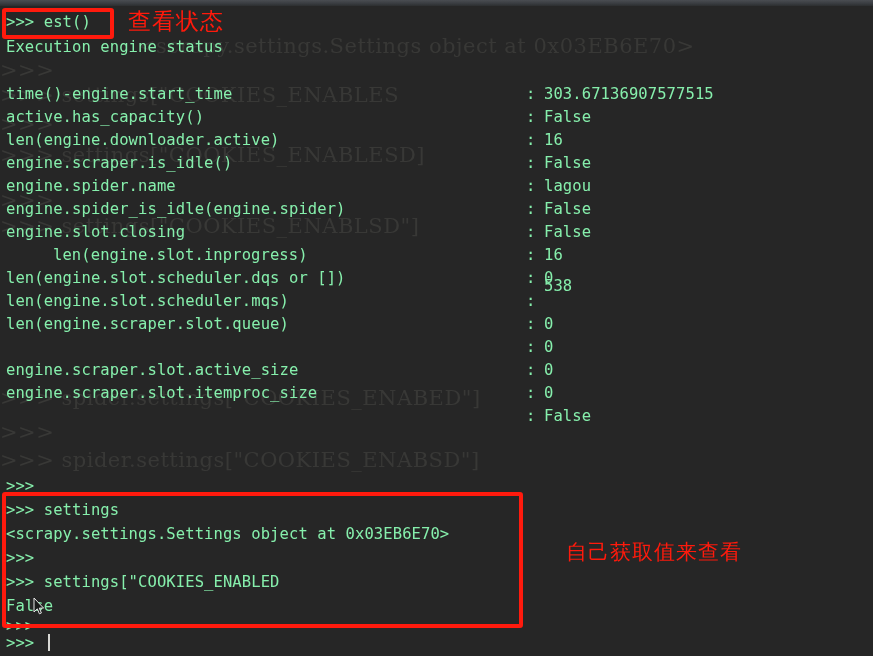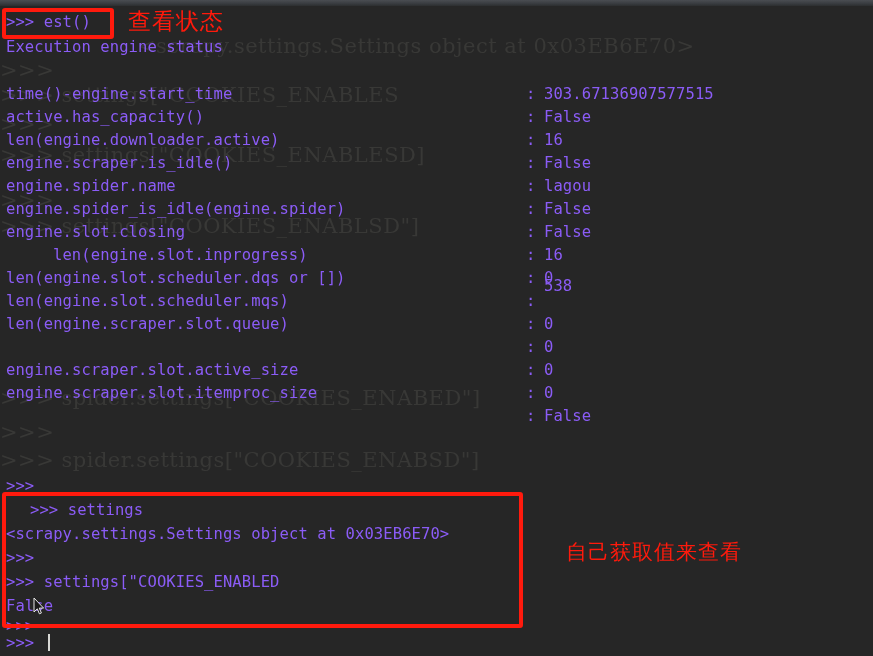--- a/index.html
+++ b/index.html
@@ -46,21 +46,21 @@
   
   .term-layer {
     position: absolute;
     left: 0; top: 0;
     width: 873px; height: 656px;
     z-index: 2;
   }
   .line {
     position: absolute;
     white-space: pre;
-    color: #8b5cf6;
+    color: #86efac;
     font-size: 15.5px;
     line-height: 16px;
     letter-spacing: 0.1px;
   }
   .key   { left: 6px; }
   .colon { left: 526px; }
   .val   { left: 544px; }
   .plain { left: 6px; }
 
   
@@ -191,21 +191,21 @@
 
     <span class="line key" style="top:385px;">engine.scraper.slot.itemproc_size</span>
     <span class="line colon" style="top:385px;">:</span>
     <span class="line val" style="top:385px;">0</span>
 
     <span class="line colon" style="top:408px;">:</span>
     <span class="line val" style="top:408px;">False</span>
 
     <span class="line plain" style="top:478px;">&gt;&gt;&gt;</span>
 
-    <span class="line plain" style="top:502px;margin-left:24px;">&gt;&gt;&gt; settings</span>
+    <span class="line plain" style="top:502px;">&gt;&gt;&gt; settings</span>
     <span class="line plain" style="top:526px;">&lt;scrapy.settings.Settings object at 0x03EB6E70&gt;</span>
     <span class="line plain" style="top:550px;">&gt;&gt;&gt;</span>
     <span class="line plain" style="top:574px;">&gt;&gt;&gt; settings["COOKIES_ENABLED</span>
     <span class="line plain" style="top:598px;">False</span>
     <span class="line plain" style="top:618px;">&gt;&gt;&gt;</span>
 
     <span class="line plain" style="top:635px;">&gt;&gt;&gt;</span>
     <span class="caret"></span>
   </div>
 

